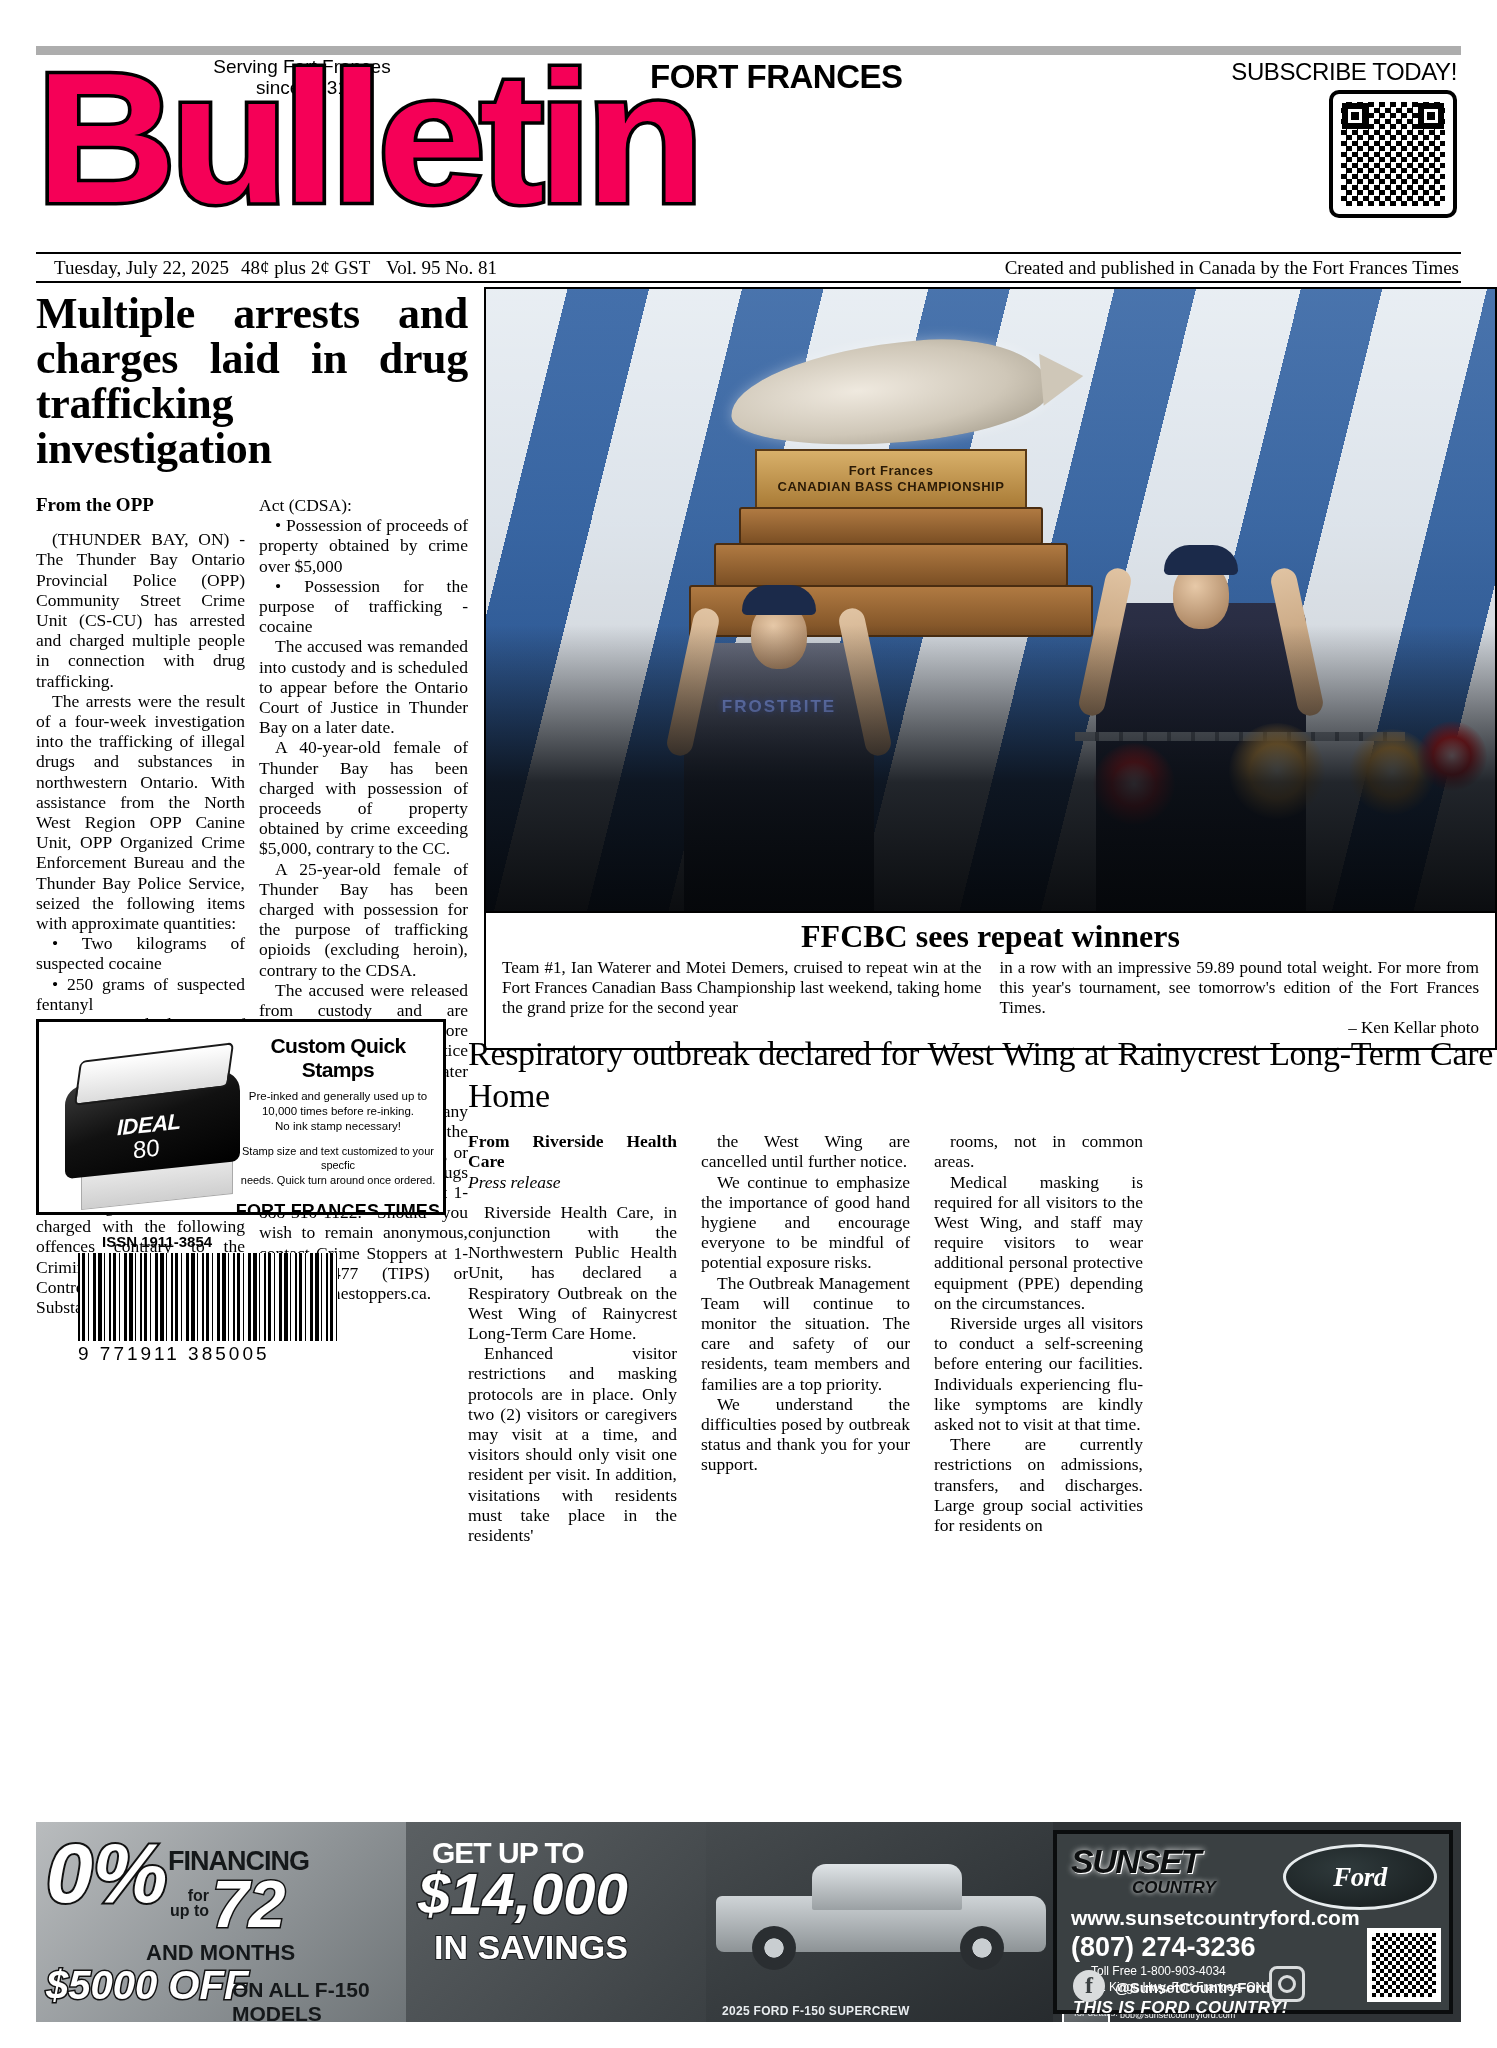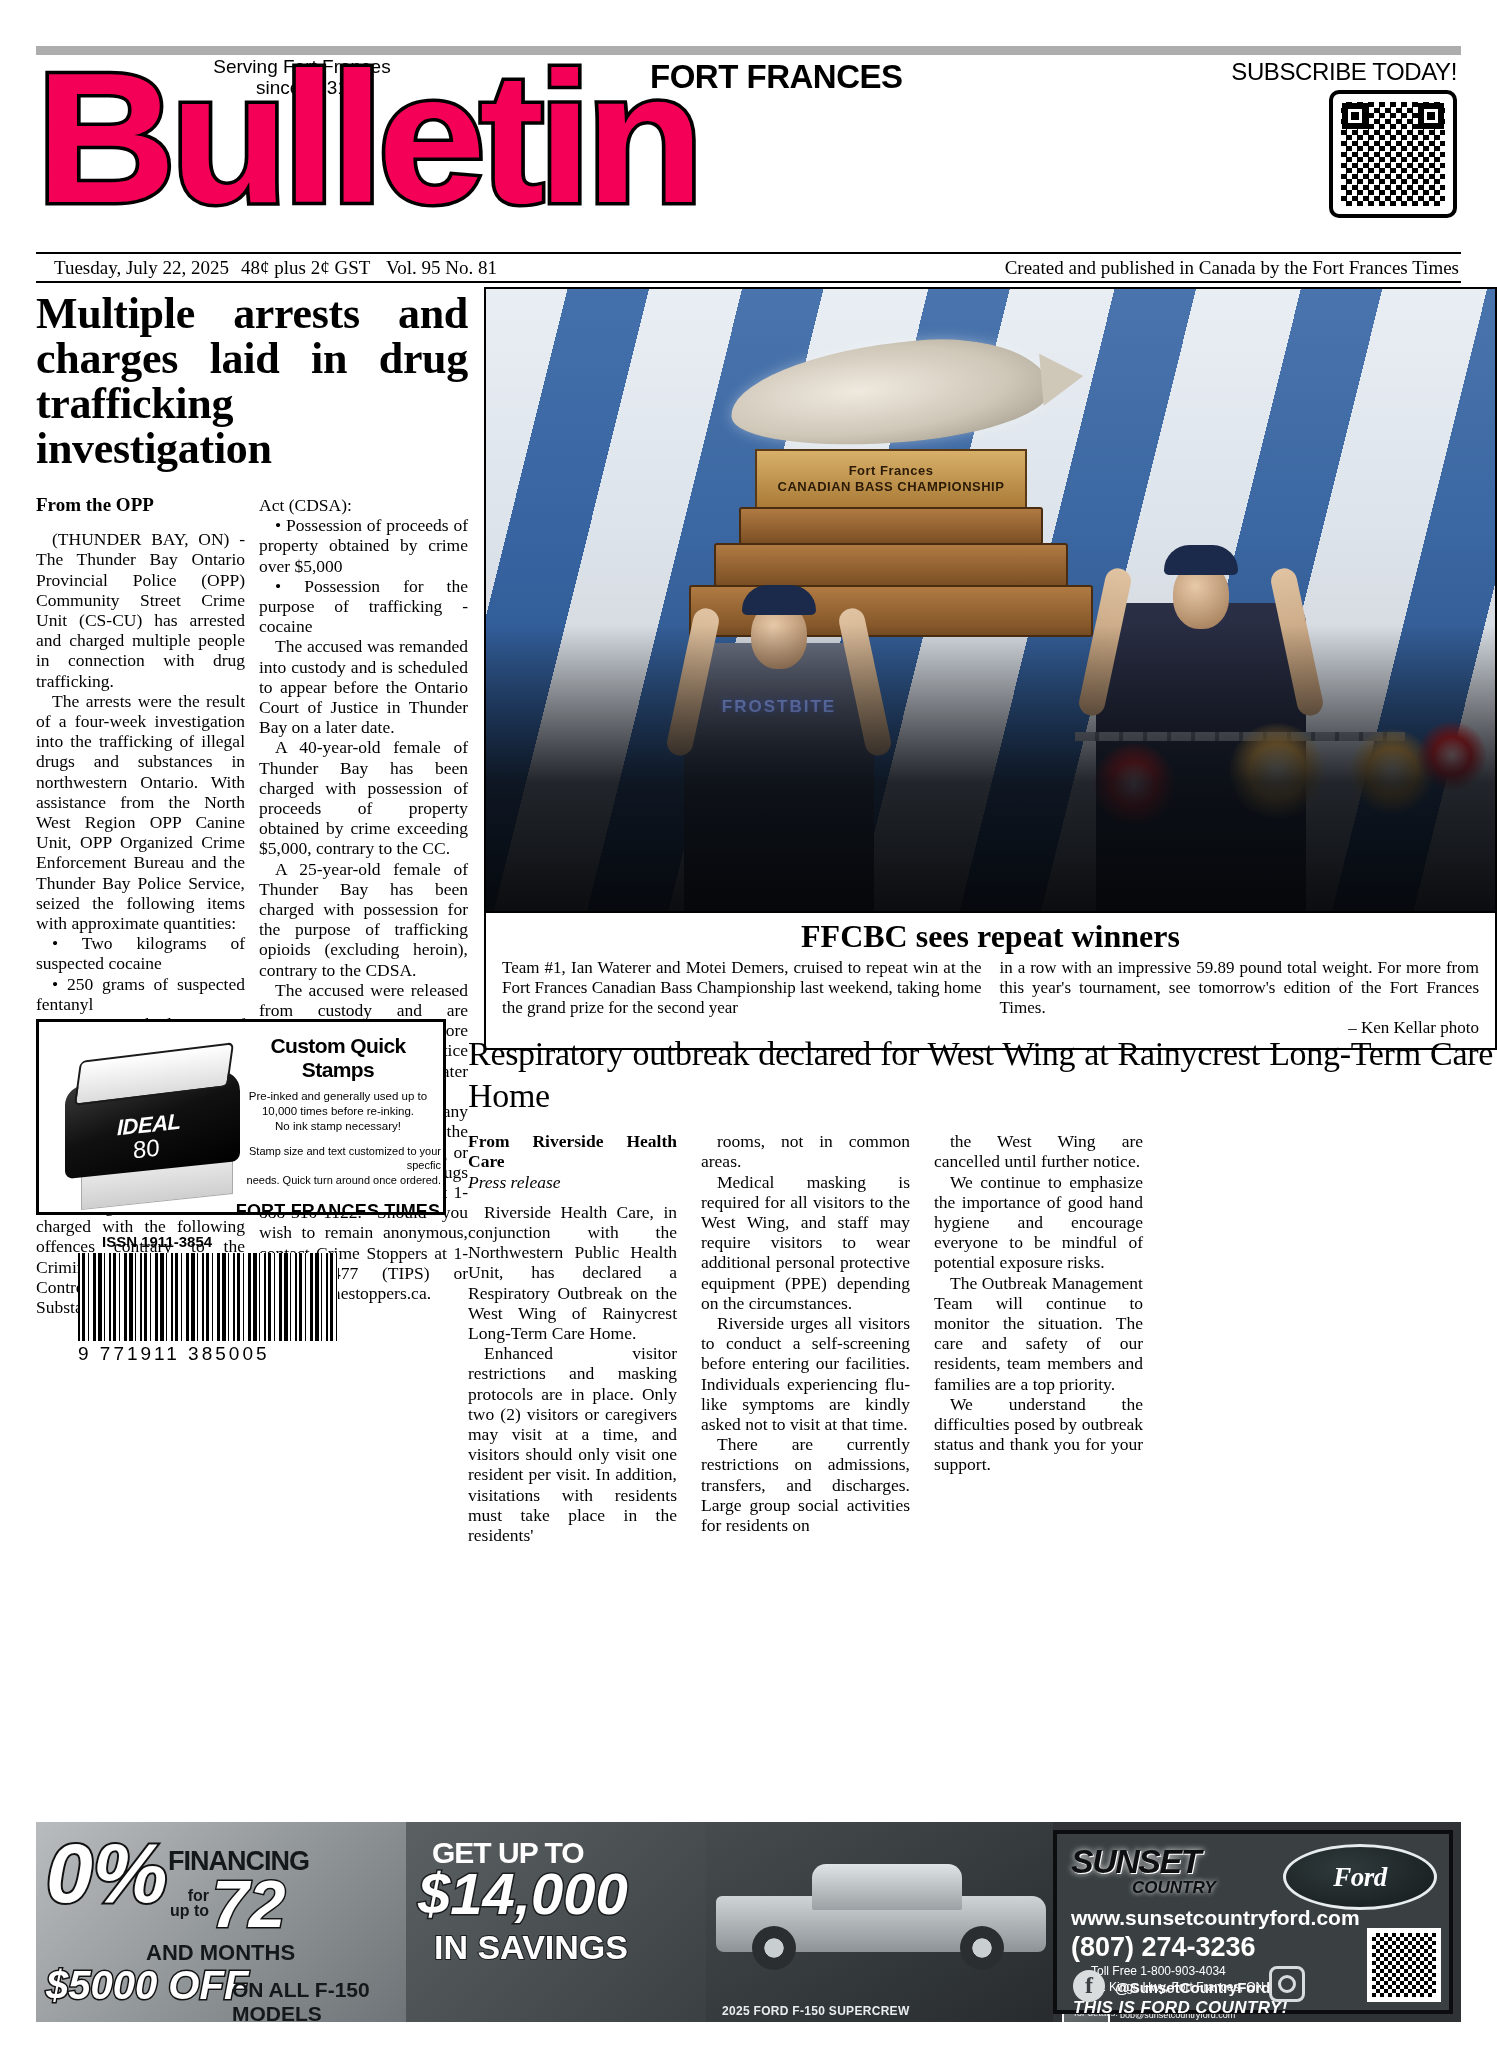--- a/index.html
+++ b/index.html
@@ -343,21 +343,21 @@
     font-style: italic; font-weight: bold; font-size: 22px;
     transform: skewY(-6deg); letter-spacing: -.5px;
   }
   .ideal80 {
     position:absolute; left: 78px; top: 99px; color:#fff;
     font-size: 24px; transform: skewY(-6deg);
   }
   .stamp-text { position:absolute; left: 196px; top: 8px; width: 206px; text-align:center; }
   .stamp-title { font-size: 21px; font-weight: bold; letter-spacing: -.6px; margin-top: 4px; }
   .stamp-sub { font-size: 11.5px; line-height: 1.32; margin-top: 7px; }
-  .stamp-sub2 { font-size: 11px; line-height: 1.32; margin-top: 9px; text-align: right; }
+  .stamp-sub2 { font-size: 11px; line-height: 1.32; margin-top: 9px; }
   .stamp-ff { font-size: 18px; font-weight: bold; margin-top: 14px; letter-spacing: .2px; }
 
   .issn {
     position:absolute; left: 66px; top: 228px;
     font-family: "Liberation Sans", sans-serif;
     font-weight: bold; font-size: 15px;
   }
   .barcode-wrap { position:absolute; left: 42px; top: 248px; width: 260px; }
   .barcode {
     height: 88px;
@@ -722,30 +722,30 @@
     <div class="story2">
       <h2 class="story2-head">Respiratory outbreak declared for West Wing at Rainycrest Long-Term Care Home</h2>
       <div class="story2-cols">
         <div class="col3">
           <p class="src-line">From Riverside Health Care</p>
           <p class="src-italic">Press release</p>
           <p>Riverside Health Care, in conjunction with the Northwestern Public Health Unit, has declared a Respiratory Outbreak on the West Wing of Rainycrest Long-Term Care Home.</p>
           <p>Enhanced visitor restrictions and masking protocols are in place. Only two (2) visitors or caregivers may visit at a time, and visitors should only visit one resident per visit. In addition, visitations with residents must take place in the residents'</p>
         </div>
         <div class="col3">
+          <p class="noindent">the West Wing are cancelled until further notice.</p>
+          <p>We continue to emphasize the importance of good hand hygiene and encourage everyone to be mindful of potential exposure risks.</p>
+          <p>The Outbreak Management Team will continue to monitor the situation. The care and safety of our residents, team members and families are a top priority.</p>
+          <p>We understand the difficulties posed by outbreak status and thank you for your support.</p>
+        </div>
+        <div class="col3">
           <p class="noindent">rooms, not in common areas.</p>
           <p>Medical masking is required for all visitors to the West Wing, and staff may require visitors to wear additional personal protective equipment (PPE) depending on the circumstances.</p>
           <p>Riverside urges all visitors to conduct a self-screening before entering our facilities. Individuals experiencing flu-like symptoms are kindly asked not to visit at that time.</p>
           <p>There are currently restrictions on admissions, transfers, and discharges. Large group social activities for residents on</p>
-        </div>
-        <div class="col3">
-          <p class="noindent">the West Wing are cancelled until further notice.</p>
-          <p>We continue to emphasize the importance of good hand hygiene and encourage everyone to be mindful of potential exposure risks.</p>
-          <p>The Outbreak Management Team will continue to monitor the situation. The care and safety of our residents, team members and families are a top priority.</p>
-          <p>We understand the difficulties posed by outbreak status and thank you for your support.</p>
         </div>
       </div>
     </div>
   </div>
 
   <div class="ford-ad">
 
     <div class="ford-left">
       <div class="pct">0%</div>
       <div class="fin">FINANCING</div>

